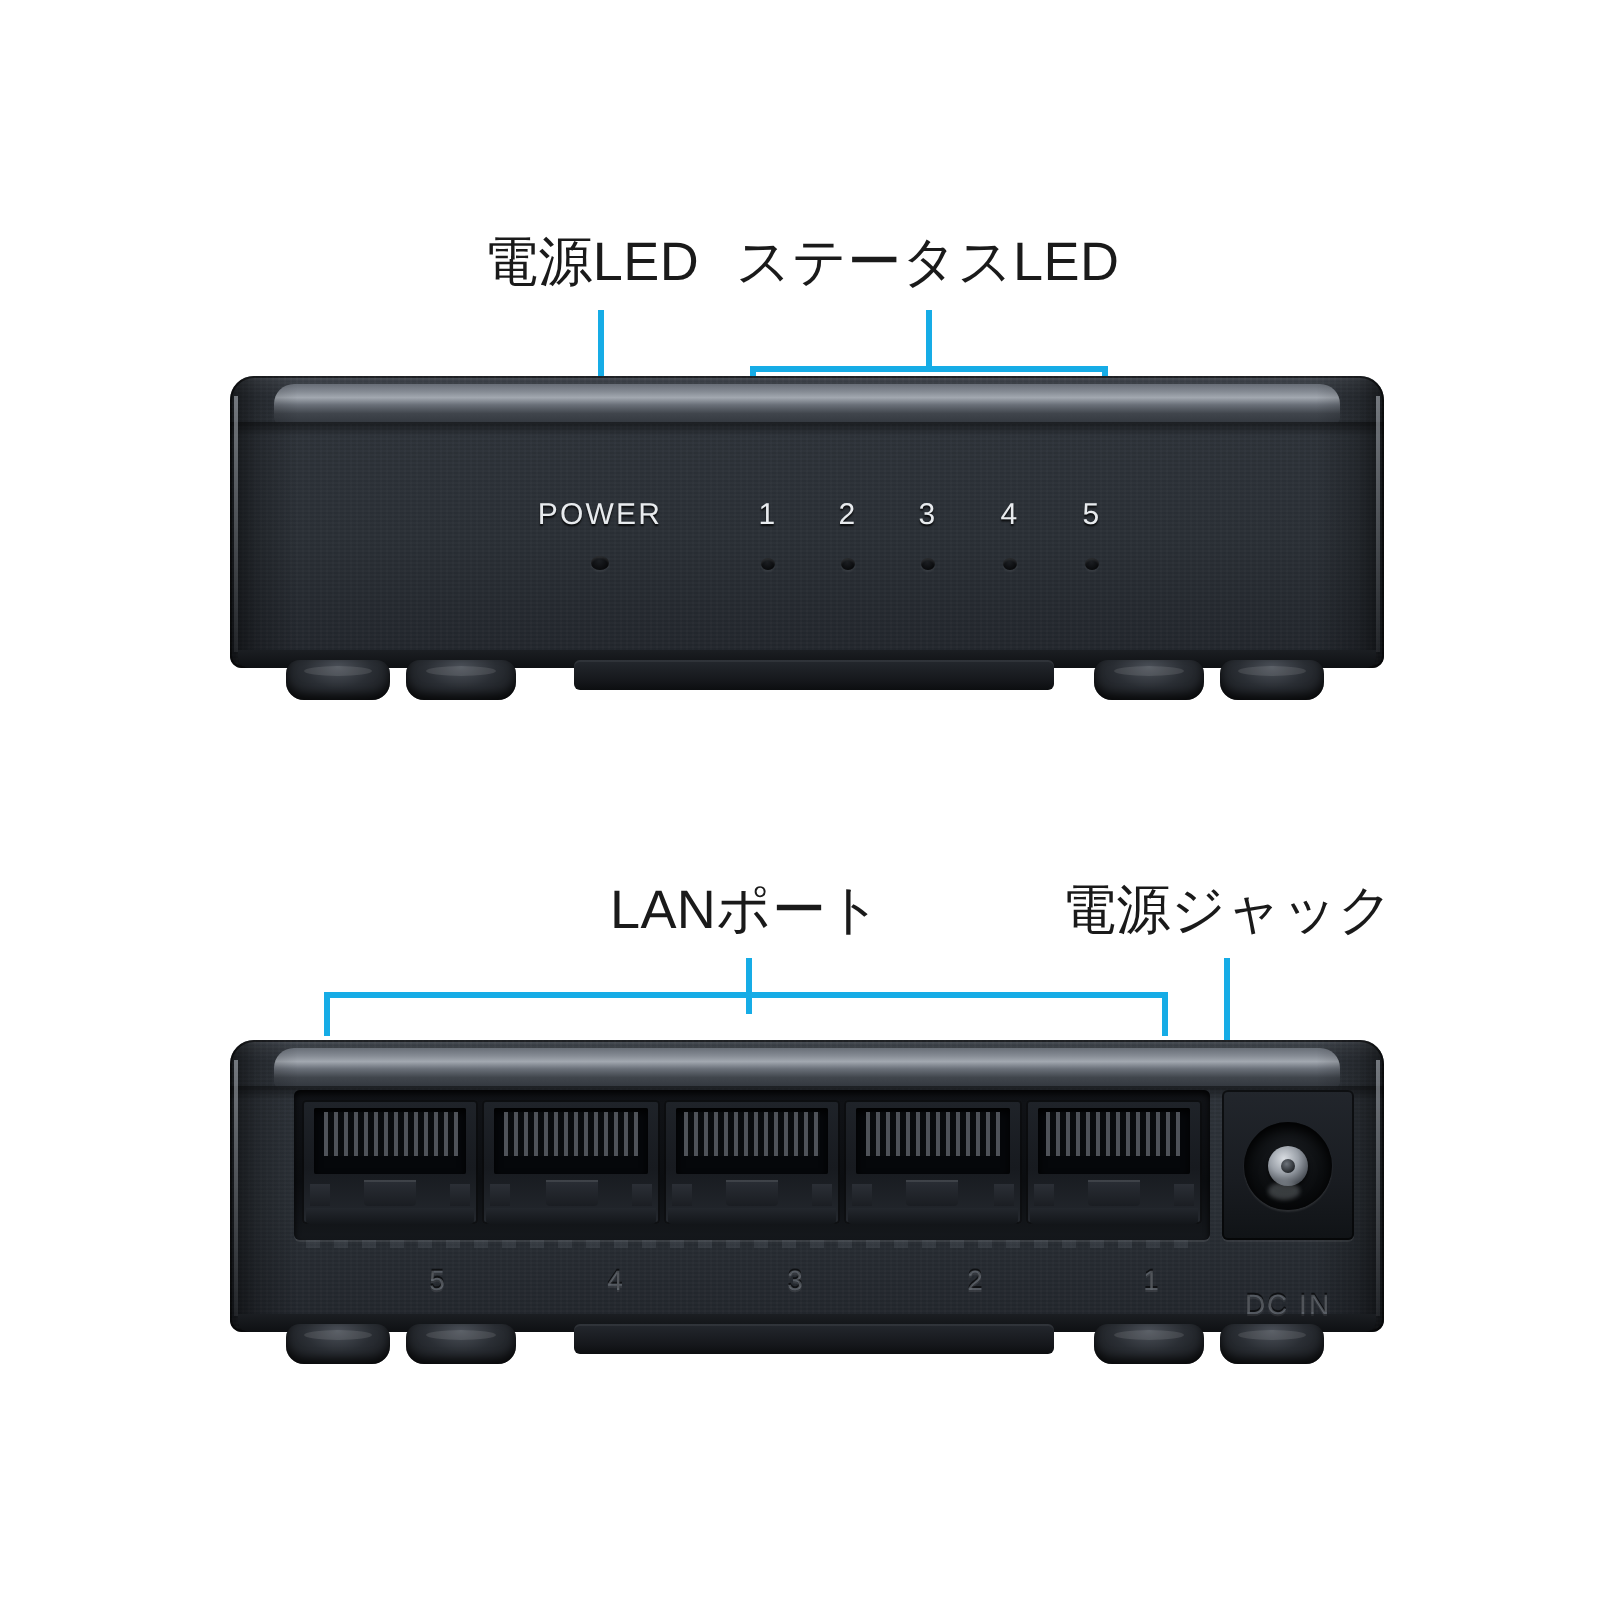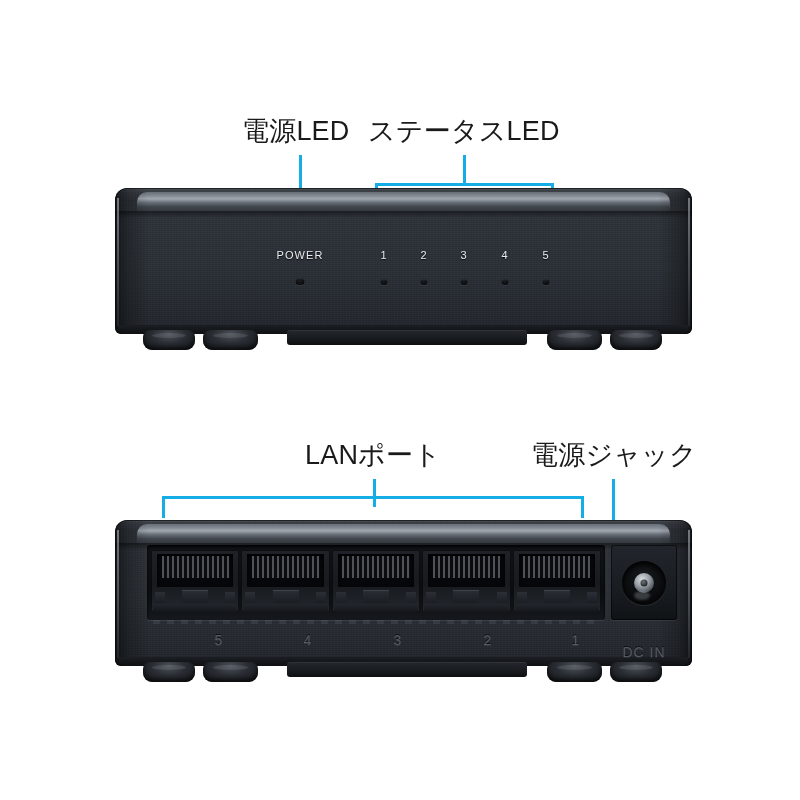--- a/index.html
+++ b/index.html
@@ -174,21 +174,21 @@
     height: 15px;
     border-radius: 3px;
     background: linear-gradient(180deg, #24282e, #15171b 70%, #0c0e10);
     box-shadow: inset 0 1px 0 rgba(255,255,255,0.06);
   }
 
   
   .led-text {
     position: absolute;
     color: #e8ebee;
-    font-size: 11px;
+    font-size: 15px;
     line-height: 1;
     letter-spacing: 1.1px;
     text-shadow: 0 1px 1px rgba(0,0,0,0.85);
     white-space: nowrap;
     transform: translateX(-50%);
   }
   .led-dot {
     position: absolute;
     width: 7px; height: 6px;
     border-radius: 50%;

